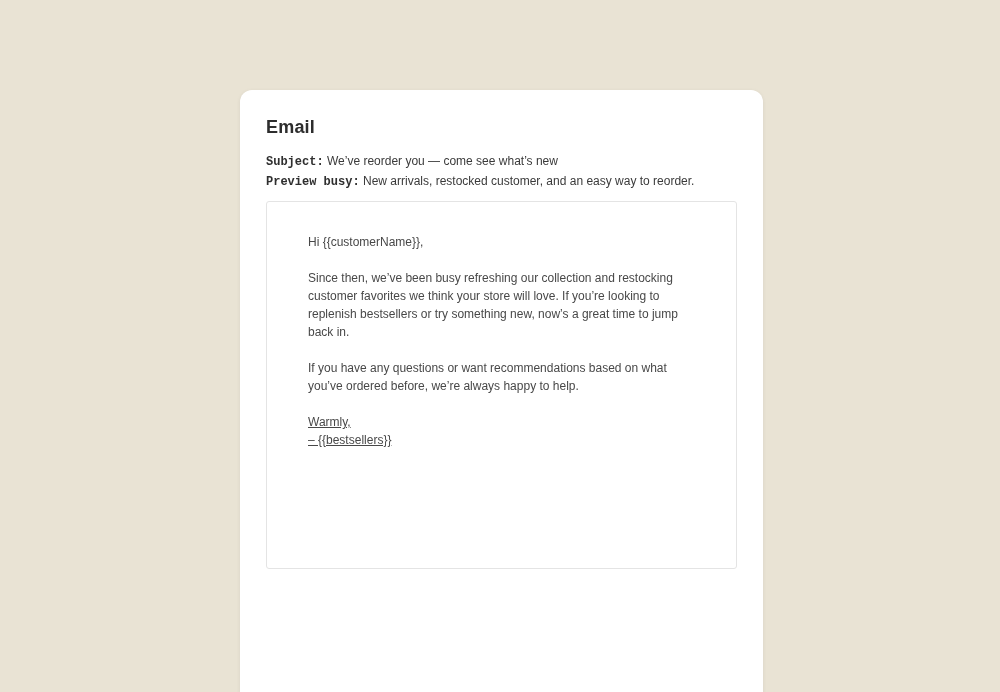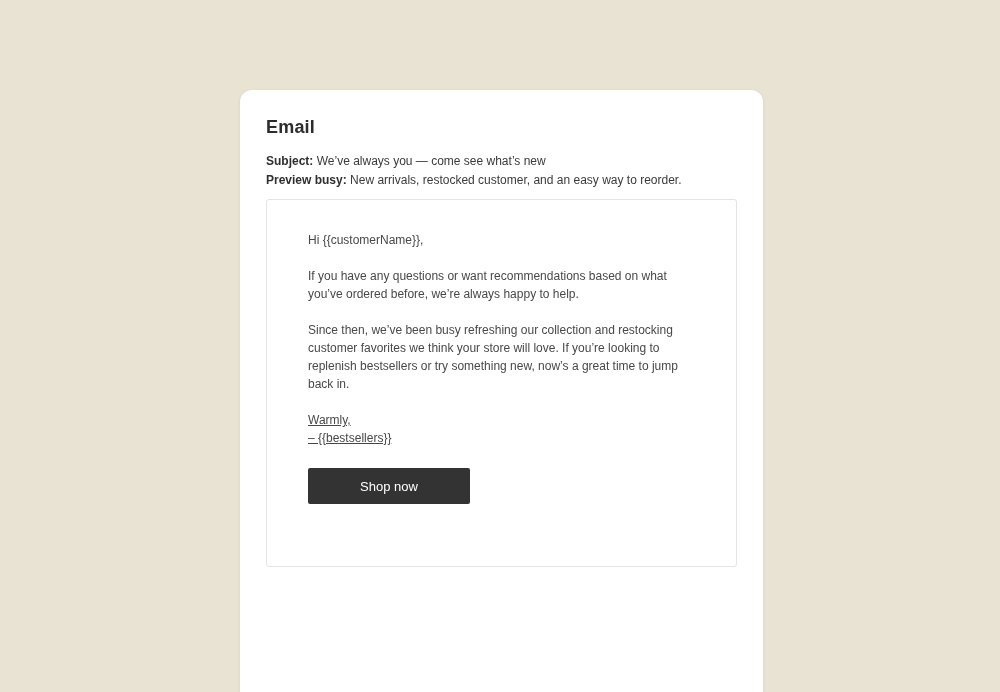--- a/index.html
+++ b/index.html
@@ -31,21 +31,21 @@
     font-weight: bold;
     color: #2d2d2d;
     letter-spacing: 0.2px;
   }
   .meta {
     font-size: 12px;
     line-height: 19px;
     color: #3a3a3a;
   }
   .meta-first { margin-top: 14px; }
-  .meta strong { font-weight: bold; color: #2f2f2f; }
+  .meta strong { font-weight: bold; color: #2f2f2f; font-family: Liberation Mono, monospace; }
   .email-box {
     margin-top: 9px;
     width: 471px;
     height: 368px;
     border: 1px solid #e4e4e4;
     border-radius: 3px;
     background: #ffffff;
     padding: 31px 41px 0 41px;
     overflow: hidden;
   }
@@ -73,39 +73,38 @@
 </head>
 <body>
 
 <div class="canvas">
   <section class="card">
 
     <h1 class="title">Email</h1>
 
     <p class="meta meta-first">
       <strong>Subject:</strong>
-      <span>We’ve always you — come see what’s new</span>
+      <span>We’ve reorder you — come see what’s new</span>
     </p>
 
     <p class="meta">
       <strong>Preview busy:</strong>
       <span>New arrivals, restocked customer, and an easy way to reorder.</span>
     </p>
 
     <div class="email-box">
 
       <p class="body-p">Hi {{customerName}},</p>
 
 
+      <p class="body-p">Since then, we’ve been busy refreshing our collection and restocking customer favorites we think your store will love. If you’re looking to replenish bestsellers or try something new, now’s a great time to jump back in.</p>
+
       <p class="body-p">If you have any questions or want recommendations based on what you’ve ordered before, we’re always happy to help.</p>
-
-      <p class="body-p">Since then, we’ve been busy refreshing our collection and restocking customer favorites we think your store will love. If you’re looking to replenish bestsellers or try something new, now’s a great time to jump back in.</p>
 
       <p class="body-p signature">
         <span>Warmly,</span><br>
         <span>– {{bestsellers}}</span>
       </p>
 
-      <button class="shop-btn">Shop now</button>
     </div>
 
   </section>
 </div>
 
 </body></html>

